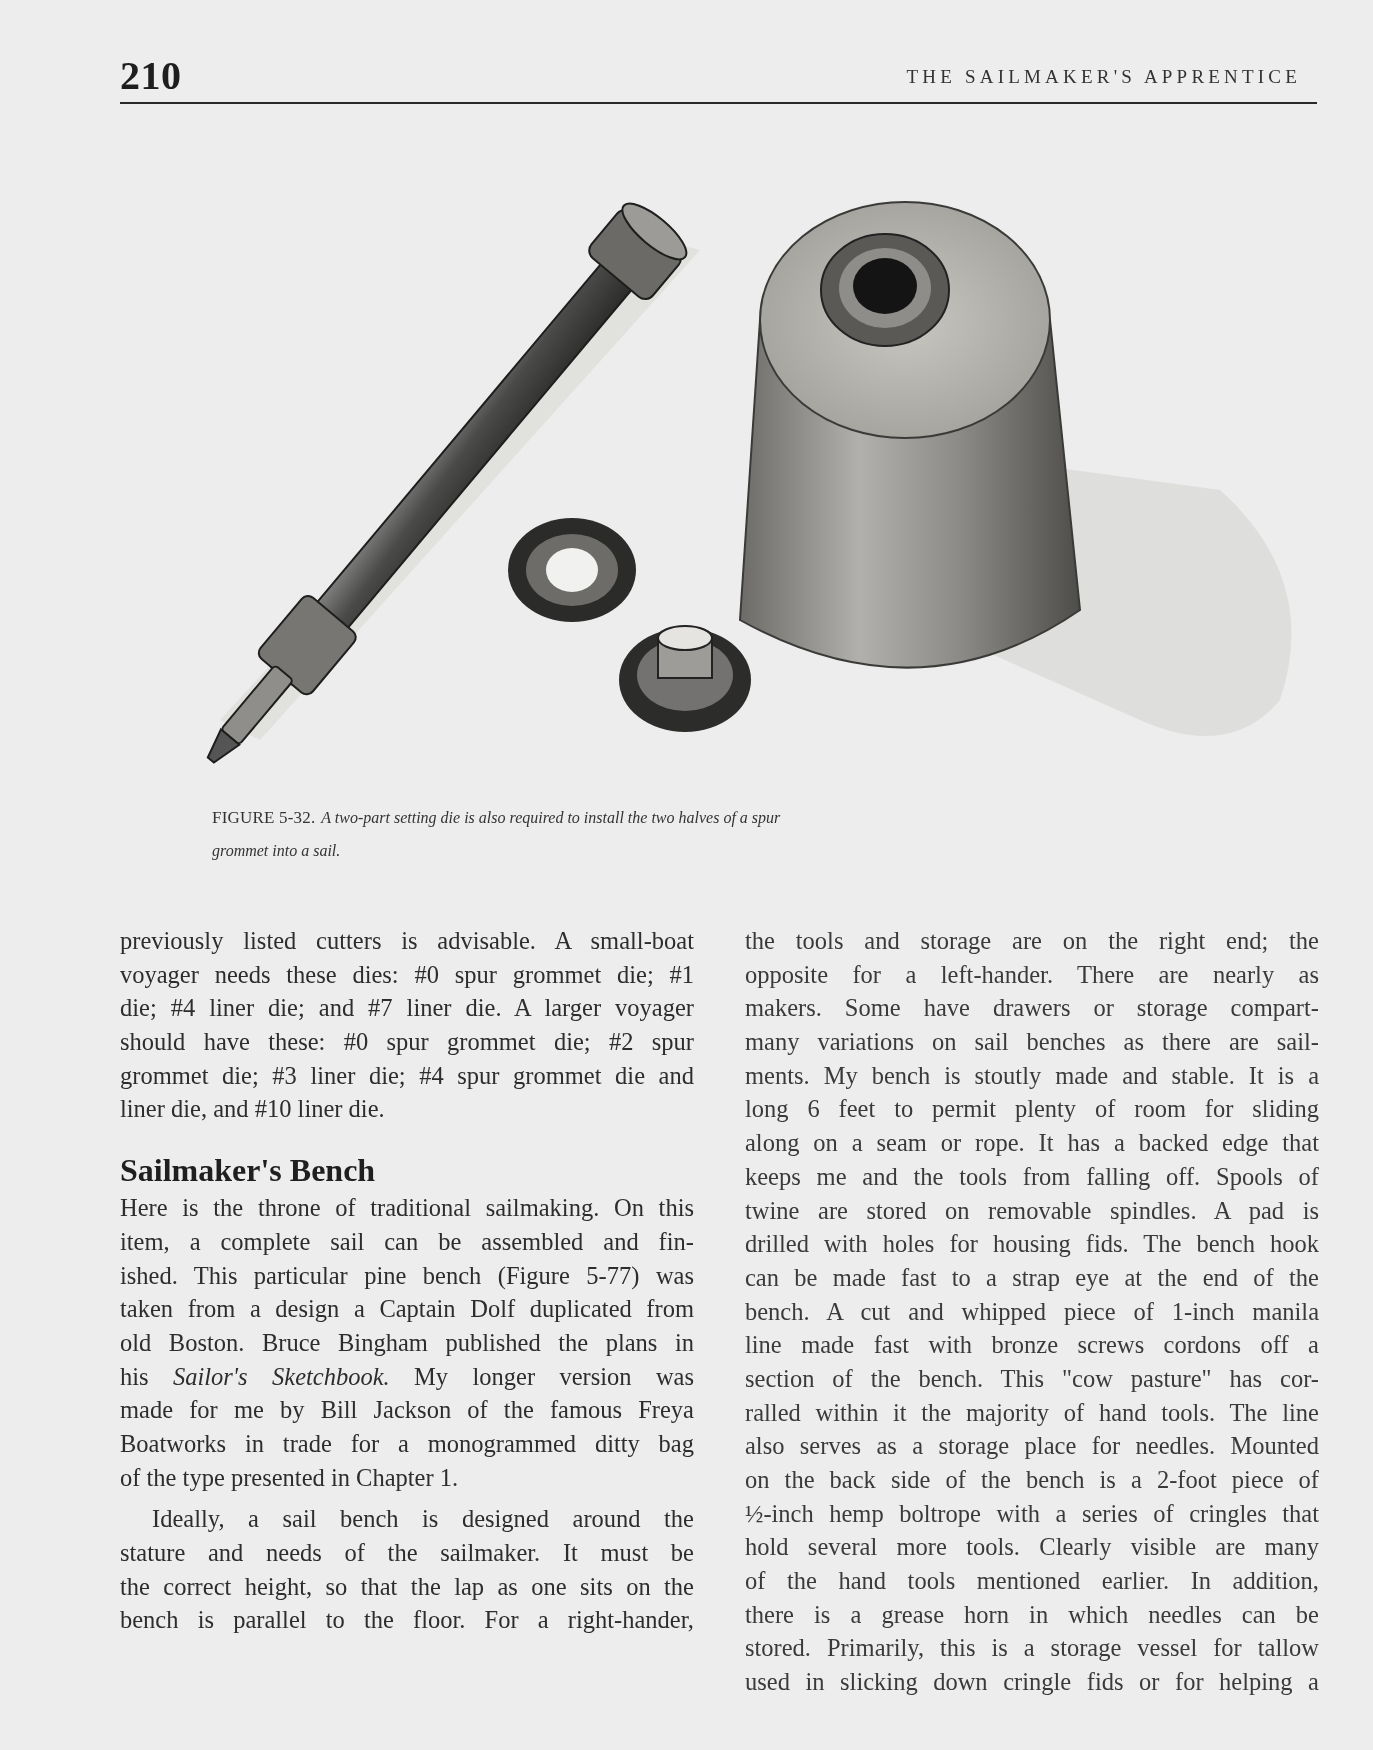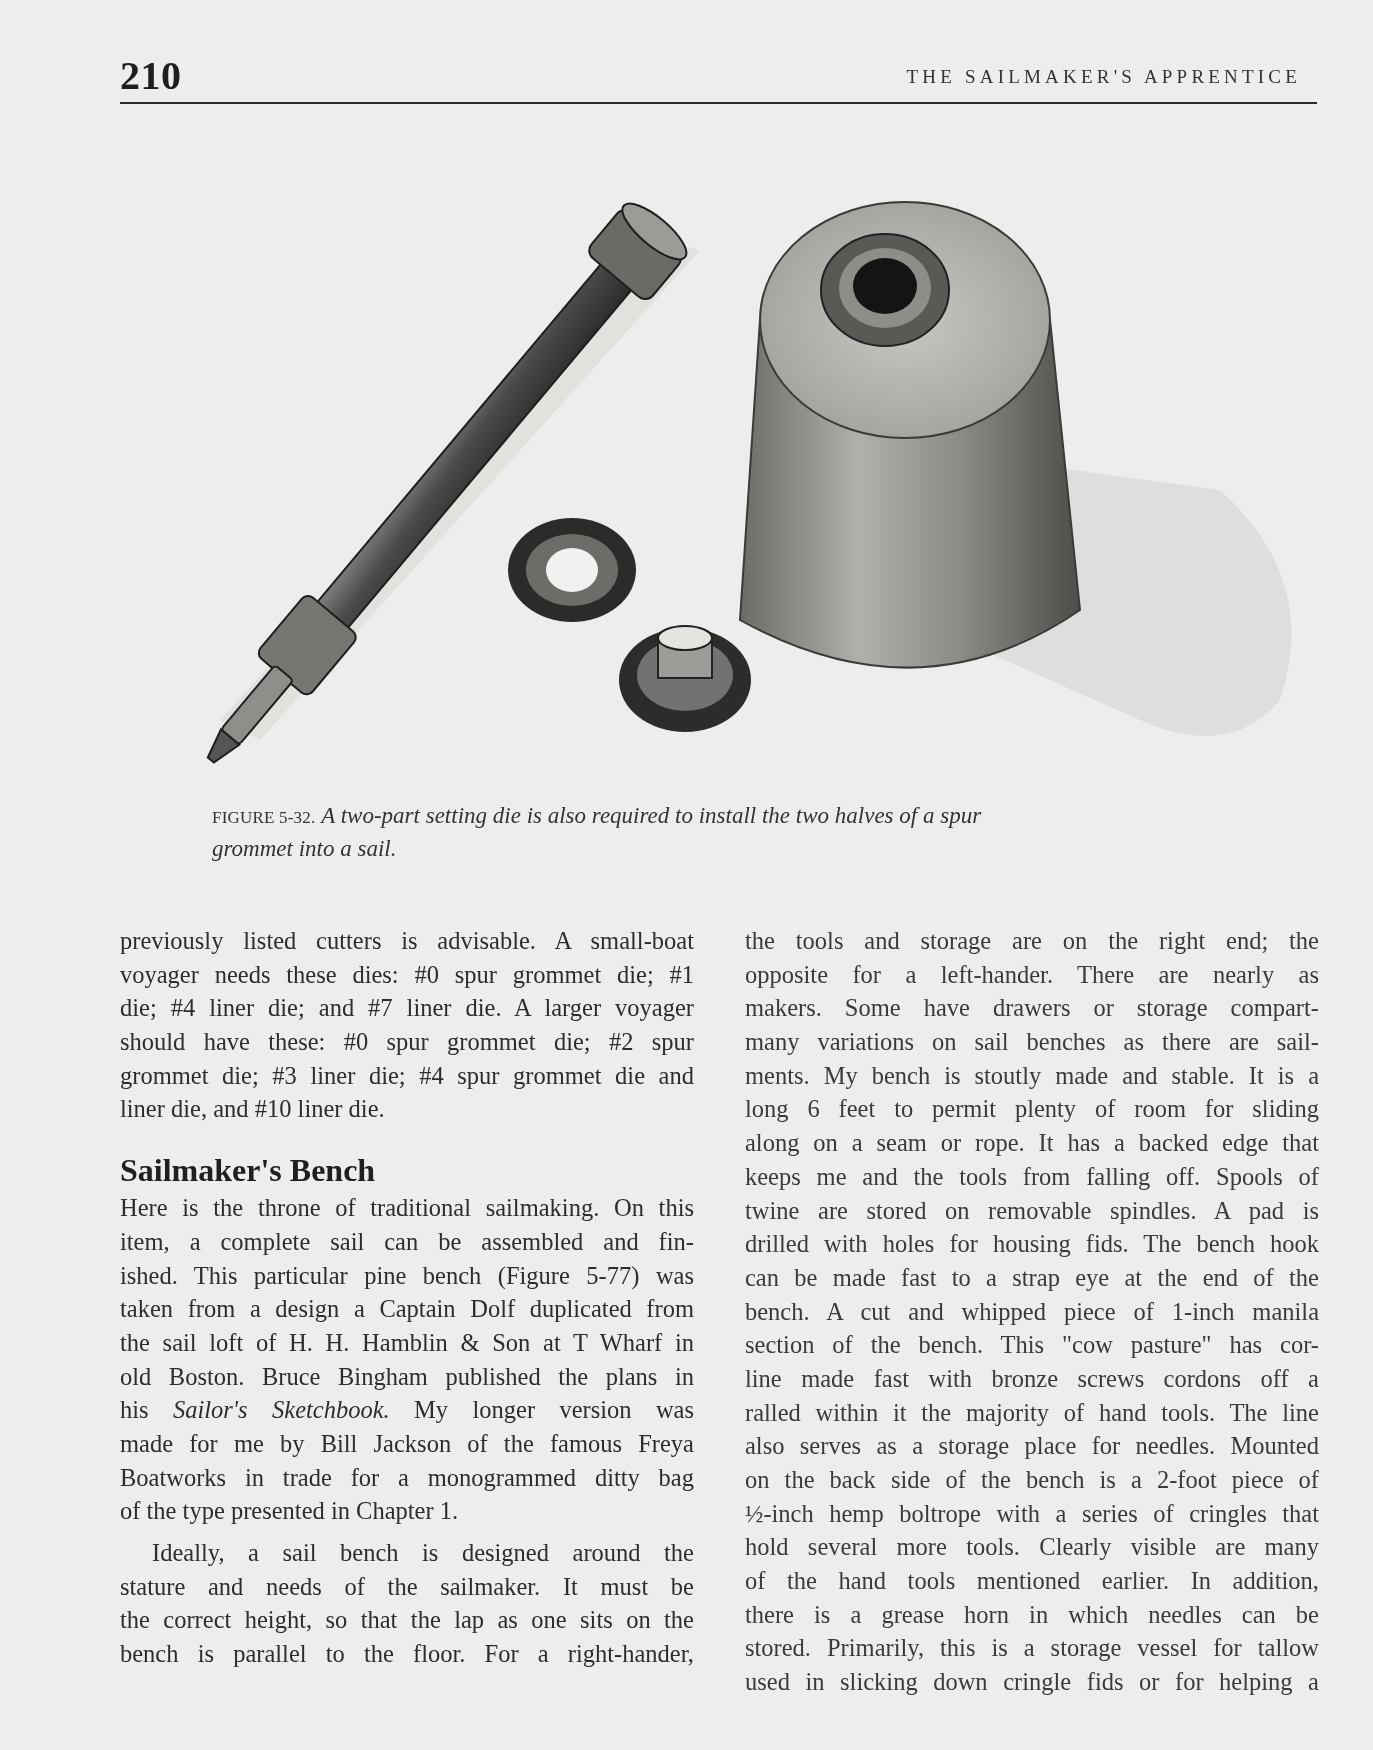--- a/index.html
+++ b/index.html
@@ -21,21 +21,21 @@
     position:absolute; left:120px; right:56px; top:102px; height:2px; background:#2a2a2a;
   }
   .figure {
     position:absolute; left:140px; top:160px; width:1180px; height:630px;
   }
   .caption {
     position:absolute; left:212px; top:800px; width:950px;
     font-size:23.5px; line-height:31px; color:#333;
   }
   .caption .label { font-size:17px; letter-spacing:0.2px; font-style:normal; }
-  .caption .text { font-style:italic; font-size:23px; }
+  .caption .text { font-style:italic; font-size:16px; }
   .col {
     position:absolute; top:924px; width:574px;
     font-size:24.5px; line-height:33.7px; color:#2d2d2d;
     text-align:justify;
   }
   .col-left { left:120px; }
   .col-right { left:745px; color:#3a3a3a; }
   .col p { margin:0; }
   .col .line { display:block; text-align:justify; text-align-last:justify; white-space:nowrap; height:33.7px; }
   .col .line.last { text-align-last:left; }
@@ -124,21 +124,20 @@
     <span class="line">should have these: #0 spur grommet die; #2 spur</span>
     <span class="line">grommet die; #3 liner die; #4 spur grommet die and</span>
     <span class="line last">liner die, and #10 liner die.</span>
   </p>
   <div class="heading">Sailmaker's Bench</div>
   <p>
     <span class="line">Here is the throne of traditional sailmaking. On this</span>
     <span class="line">item, a complete sail can be assembled and fin-</span>
     <span class="line">ished. This particular pine bench (Figure 5-77) was</span>
     <span class="line">taken from a design a Captain Dolf duplicated from</span>
-    <span class="line">the sail loft of H. H. Hamblin &amp; Son at T Wharf in</span>
     <span class="line">old Boston. Bruce Bingham published the plans in</span>
     <span class="line"><span>his </span><em>Sailor's Sketchbook.</em><span> My longer version was</span></span>
     <span class="line">made for me by Bill Jackson of the famous Freya</span>
     <span class="line">Boatworks in trade for a monogrammed ditty bag</span>
     <span class="line last">of the type presented in Chapter 1.</span>
   </p>
   <div class="gap"></div>
   <p>
     <span class="line indent">Ideally, a sail bench is designed around the</span>
     <span class="line">stature and needs of the sailmaker. It must be</span>
@@ -154,22 +153,22 @@
     <span class="line">makers. Some have drawers or storage compart-</span>
     <span class="line">many variations on sail benches as there are sail-</span>
     <span class="line">ments. My bench is stoutly made and stable. It is a</span>
     <span class="line">long 6 feet to permit plenty of room for sliding</span>
     <span class="line">along on a seam or rope. It has a backed edge that</span>
     <span class="line">keeps me and the tools from falling off. Spools of</span>
     <span class="line">twine are stored on removable spindles. A pad is</span>
     <span class="line">drilled with holes for housing fids. The bench hook</span>
     <span class="line">can be made fast to a strap eye at the end of the</span>
     <span class="line">bench. A cut and whipped piece of 1-inch manila</span>
+    <span class="line">line made fast with bronze screws cordons off a</span>
     <span class="line">section of the bench. This "cow pasture" has cor-</span>
-    <span class="line">line made fast with bronze screws cordons off a</span>
     <span class="line">ralled within it the majority of hand tools. The line</span>
     <span class="line">also serves as a storage place for needles. Mounted</span>
     <span class="line">on the back side of the bench is a 2-foot piece of</span>
     <span class="line">½-inch hemp boltrope with a series of cringles that</span>
     <span class="line">hold several more tools. Clearly visible are many</span>
     <span class="line">of the hand tools mentioned earlier. In addition,</span>
     <span class="line">there is a grease horn in which needles can be</span>
     <span class="line">stored. Primarily, this is a storage vessel for tallow</span>
     <span class="line">used in slicking down cringle fids or for helping a</span>
   </p>

